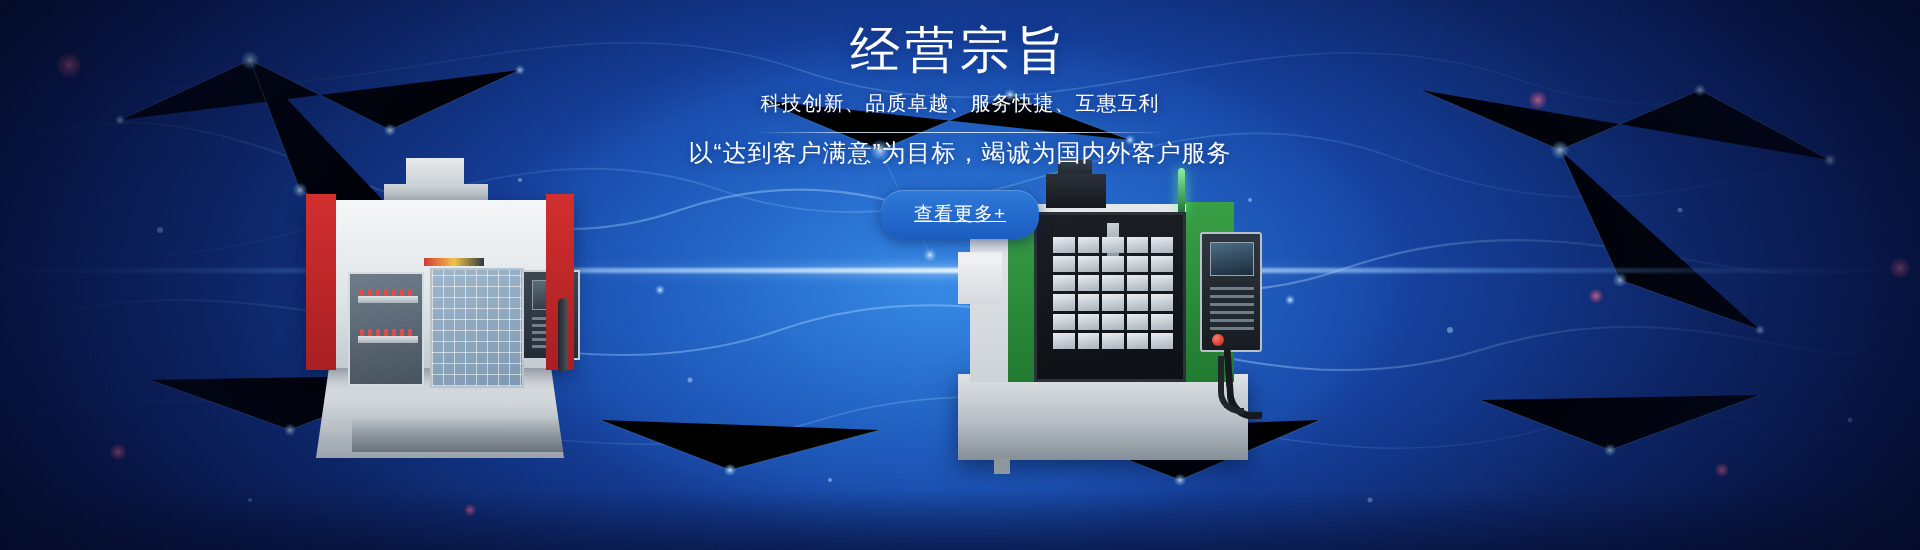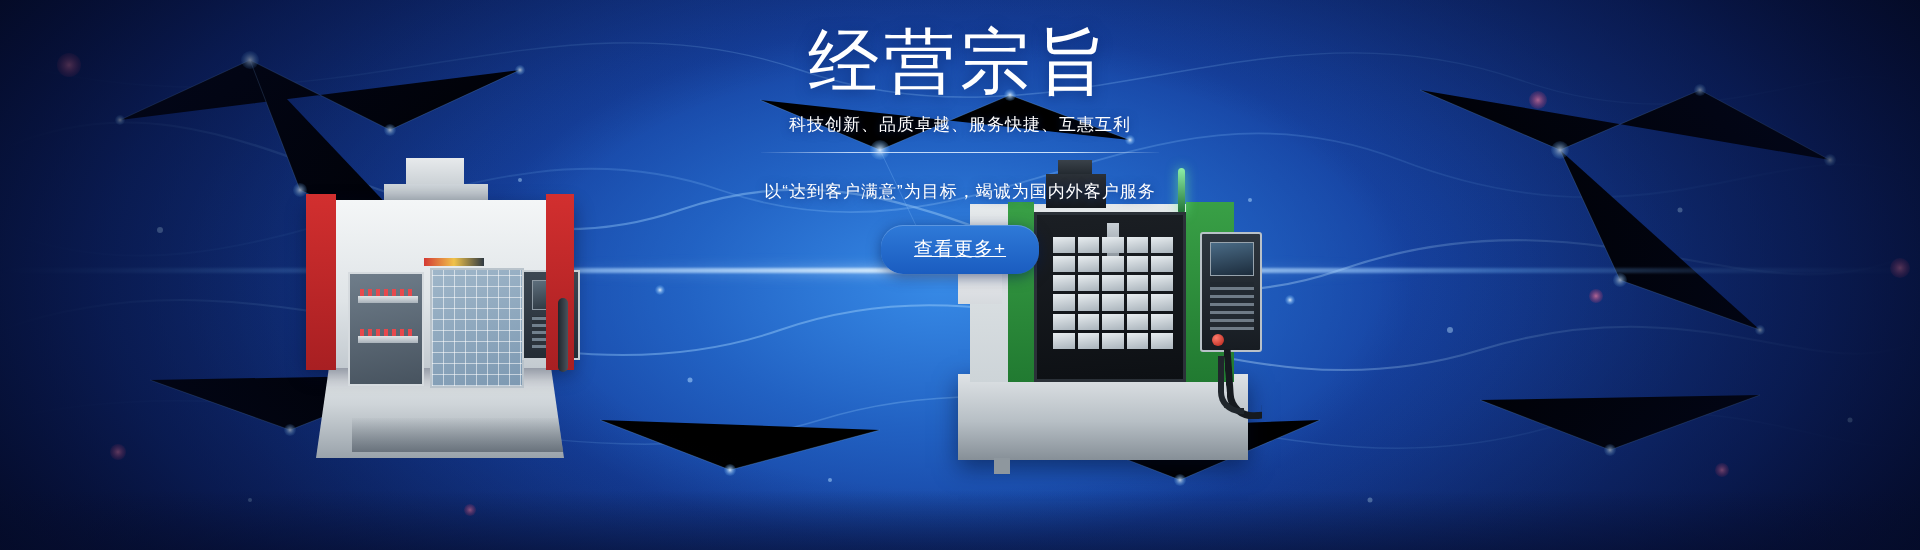--- a/index.html
+++ b/index.html
@@ -28,33 +28,33 @@
     background:radial-gradient(ellipse 480px 12px at 50% 50%, rgba(255,255,255,0.55) 0%, rgba(150,205,255,0.18) 45%, rgba(80,150,240,0) 100%);
     filter:blur(5px);
   }
 
   
   .content {
     position:absolute; left:50%; transform:translateX(-50%);
     top:22px; width:720px; text-align:center; z-index:30;
   }
   .title {
-    font-size:71px; line-height:1.12; color:#ffffff; font-weight:400;
+    font-size:50px; line-height:1.12; color:#ffffff; font-weight:400;
     letter-spacing:5px; text-shadow:0 2px 14px rgba(10,40,110,0.75);
   }
   .subtitle {
-    margin-top:12px; font-size:17px; line-height:1.3; color:#ffffff;
+    margin-top:12px; font-size:20px; line-height:1.3; color:#ffffff;
     letter-spacing:1px; font-weight:400; text-shadow:0 1px 8px rgba(10,40,110,0.7);
   }
   .divider {
     width:398px; height:1px; margin:16px auto 0;
     background:linear-gradient(90deg, rgba(190,215,255,0.05) 0%, rgba(215,232,255,0.85) 22%, rgba(225,240,255,0.9) 78%, rgba(190,215,255,0.05) 100%);
   }
   .tagline {
-    margin-top:28px; font-size:17px; line-height:1.3; color:#ffffff;
+    margin-top:4px; font-size:24px; line-height:1.3; color:#ffffff;
     letter-spacing:1px; text-shadow:0 1px 8px rgba(10,40,110,0.7);text-align:center;
   }
   .btn-wrap { margin-top:22px; }
   .more-btn {
     display:inline-block; padding:11px 33px 12px; border-radius:22px;
     background:linear-gradient(180deg,#2f7ad8 0%, #1a5cc0 100%);
     color:#ffffff; font-size:19px; letter-spacing:1px; border:none; cursor:pointer;
     box-shadow:0 3px 14px rgba(5,25,80,0.55), inset 0 1px 0 rgba(255,255,255,0.22);
     text-decoration:underline;
   }

